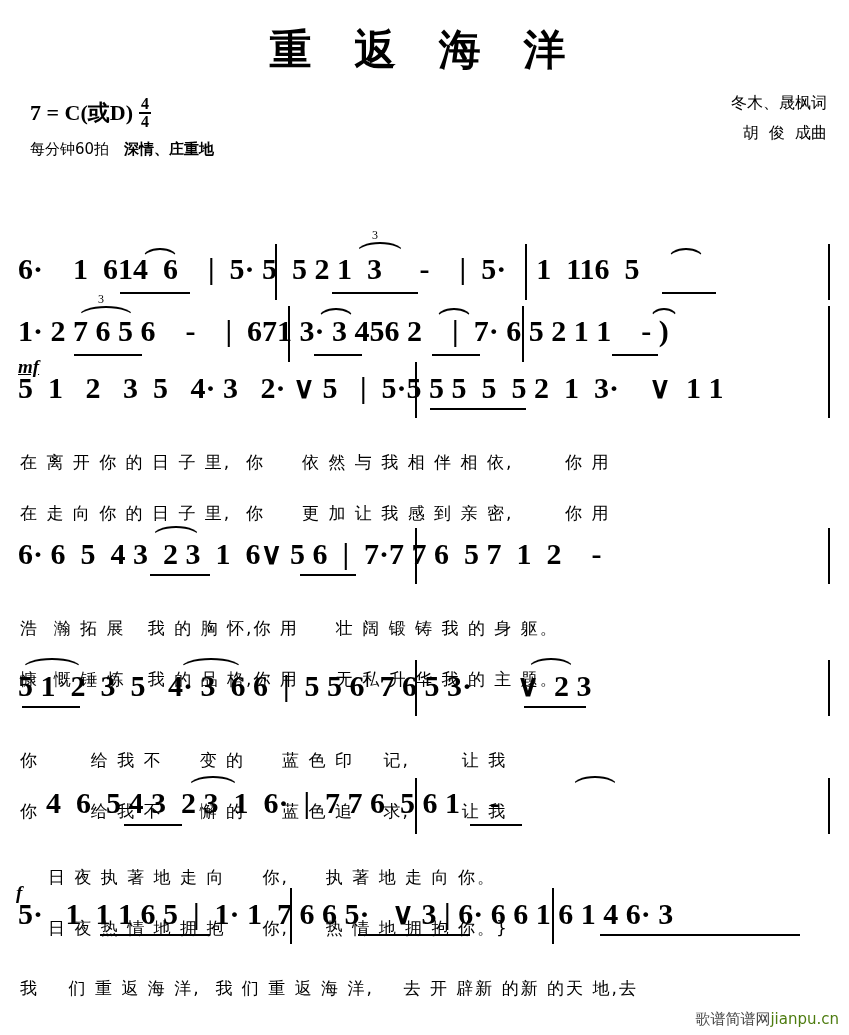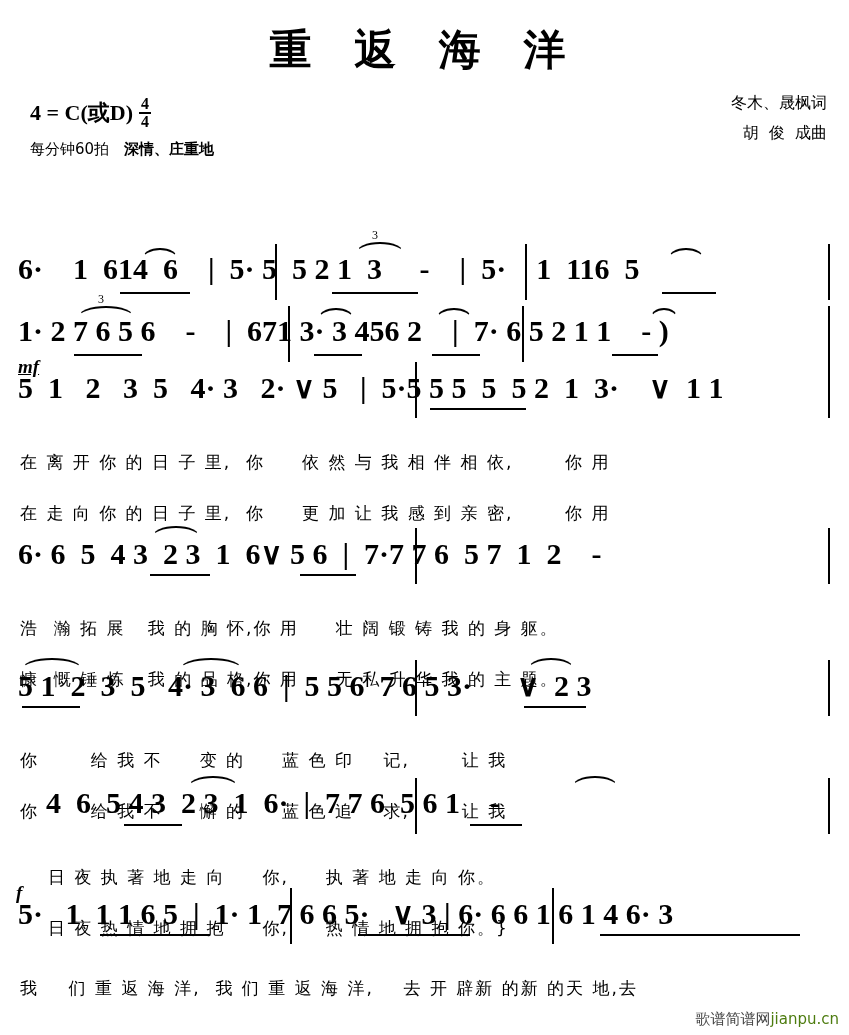--- a/index.html
+++ b/index.html
@@ -89,21 +89,21 @@
   .watermark .cn{color:#4d7c0f;}
 </style>
 </head>
 <body>
 
 <div class="sheet">
 
   <div class="title">重 返 海 洋</div>
 
   <div class="key-line">
-    <span>4 = C(或D)</span>
+    <span>7 = C(或D)</span>
     <span class="frac">
       <span class="num">4</span>
       <span class="den">4</span>
     </span>
   </div>
 
   <div class="tempo-line">
     <span>每分钟60拍</span>
     <span class="expr">深情、庄重地</span>
   </div>

